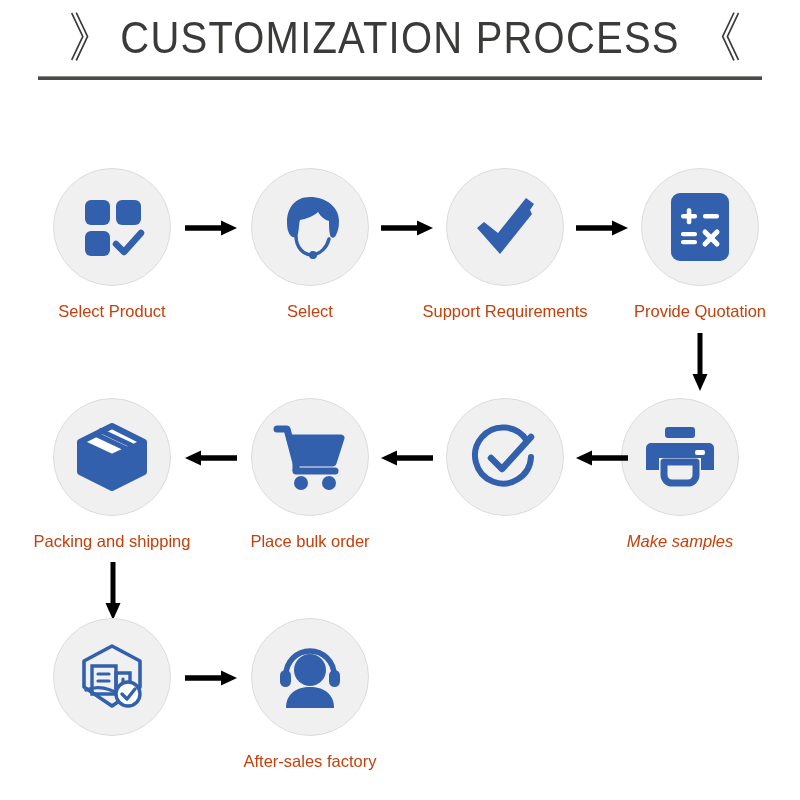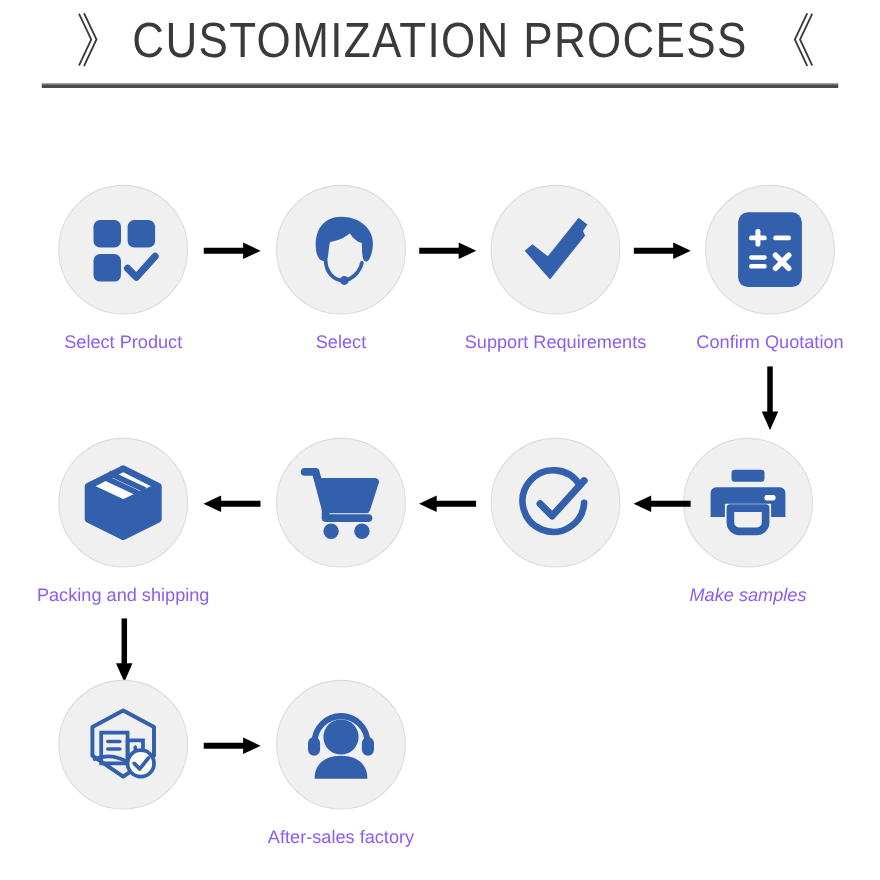--- a/index.html
+++ b/index.html
@@ -82,21 +82,21 @@
     border: 1px solid #dcdcdc;
     box-sizing: border-box;
     display: flex;
     align-items: center;
     justify-content: center;
   }
   .circle svg { display: block; }
   .node-label {
     margin-top: 14px;
     font-size: 16.5px;
-    color: #8b5cf6;
+    color: #c2410c;
     line-height: 1.35;
     font-family: "Liberation Sans", sans-serif;
     white-space: nowrap;
   }
   .node-label.wrap { white-space: normal; }
 
   
   .arrow-h, .arrow-v {
     position: absolute;
   }
@@ -164,21 +164,21 @@
         <rect x="2" y="2" width="58" height="68" rx="9" fill="#3260ad"></rect>
         <rect x="12" y="23" width="16" height="4.5" rx="2" fill="#ffffff"></rect>
         <rect x="17.8" y="17.2" width="4.5" height="16" rx="2" fill="#ffffff"></rect>
         <rect x="34" y="23" width="16" height="4.5" rx="2" fill="#ffffff"></rect>
         <rect x="12" y="41" width="16" height="4.2" rx="2" fill="#ffffff"></rect>
         <rect x="12" y="49" width="16" height="4.2" rx="2" fill="#ffffff"></rect>
         <path d="M36 41 L48 53 M48 41 L36 53" stroke="#ffffff" stroke-width="5" stroke-linecap="round"></path>
       </svg>
     </span>
   </div>
-  <div class="node-label">Confirm Quotation</div>
+  <div class="node-label">Provide Quotation</div>
 </div>
 
 <div class="arrow-h" style="left:185px; top:219px;">
   <svg width="52" height="18" viewBox="0 0 52 18">
     <path d="M0 9 L38 9" stroke="#000" stroke-width="5.5"></path>
     <path d="M52 9 L36 1.5 L36 16.5 Z" fill="#000"></path>
   </svg>
 </div>
 <div class="arrow-h" style="left:381px; top:219px;">
   <svg width="52" height="18" viewBox="0 0 52 18">
@@ -223,20 +223,21 @@
       <svg width="74" height="68" viewBox="0 0 74 68">
         <path d="M4 6 L14 6 L23 40 L60 40 L68 15 L18 15" fill="none" stroke="#3260ad" stroke-width="7" stroke-linecap="round" stroke-linejoin="round"></path>
         <path d="M20 15 L68 15 L60 40 L23 40 Z" fill="#3260ad"></path>
         <path d="M23 48 L62 48" fill="none" stroke="#3260ad" stroke-width="7" stroke-linecap="round"></path>
         <path d="M23 40 L23 48" fill="none" stroke="#3260ad" stroke-width="7"></path>
         <circle cx="28" cy="60" r="7" fill="#3260ad"></circle>
         <circle cx="56" cy="60" r="7" fill="#3260ad"></circle>
       </svg>
     </span>
   </div>
+  <div class="node-label">Place bulk order</div>
 </div>
 
 <div class="node" style="left:505px; top:398px;">
   <div class="circle">
     <span>
       <svg width="72" height="72" viewBox="0 0 72 72">
         <path d="M58 20 A28 28 0 1 0 62 36" fill="none" stroke="#3260ad" stroke-width="6" stroke-linecap="round"></path>
         <path d="M22 37 L33 48 L62 16" fill="none" stroke="#3260ad" stroke-width="6.5" stroke-linecap="round" stroke-linejoin="round"></path>
       </svg>
     </span>

